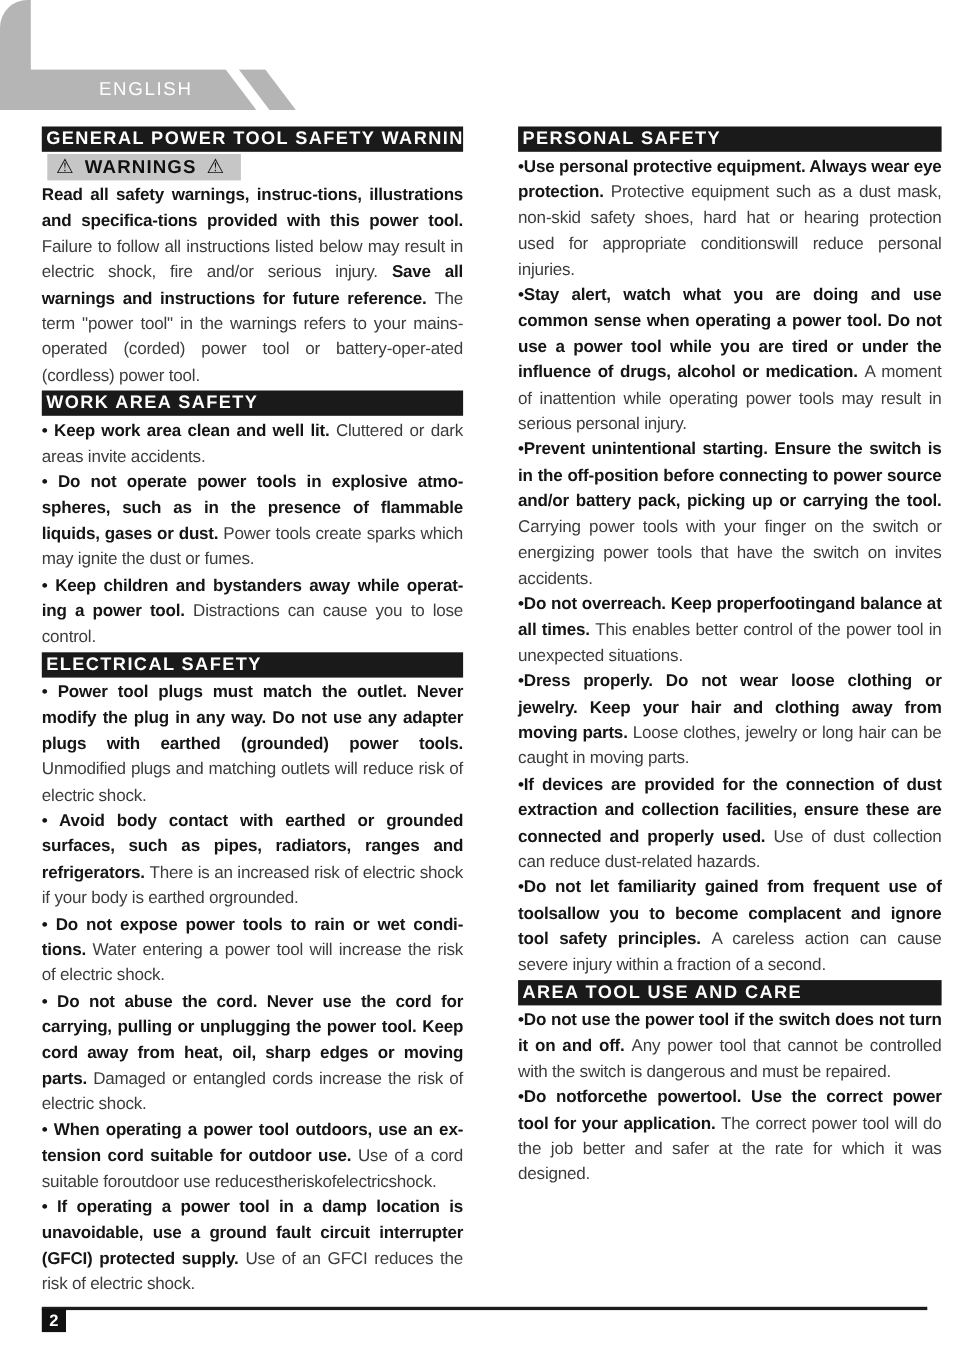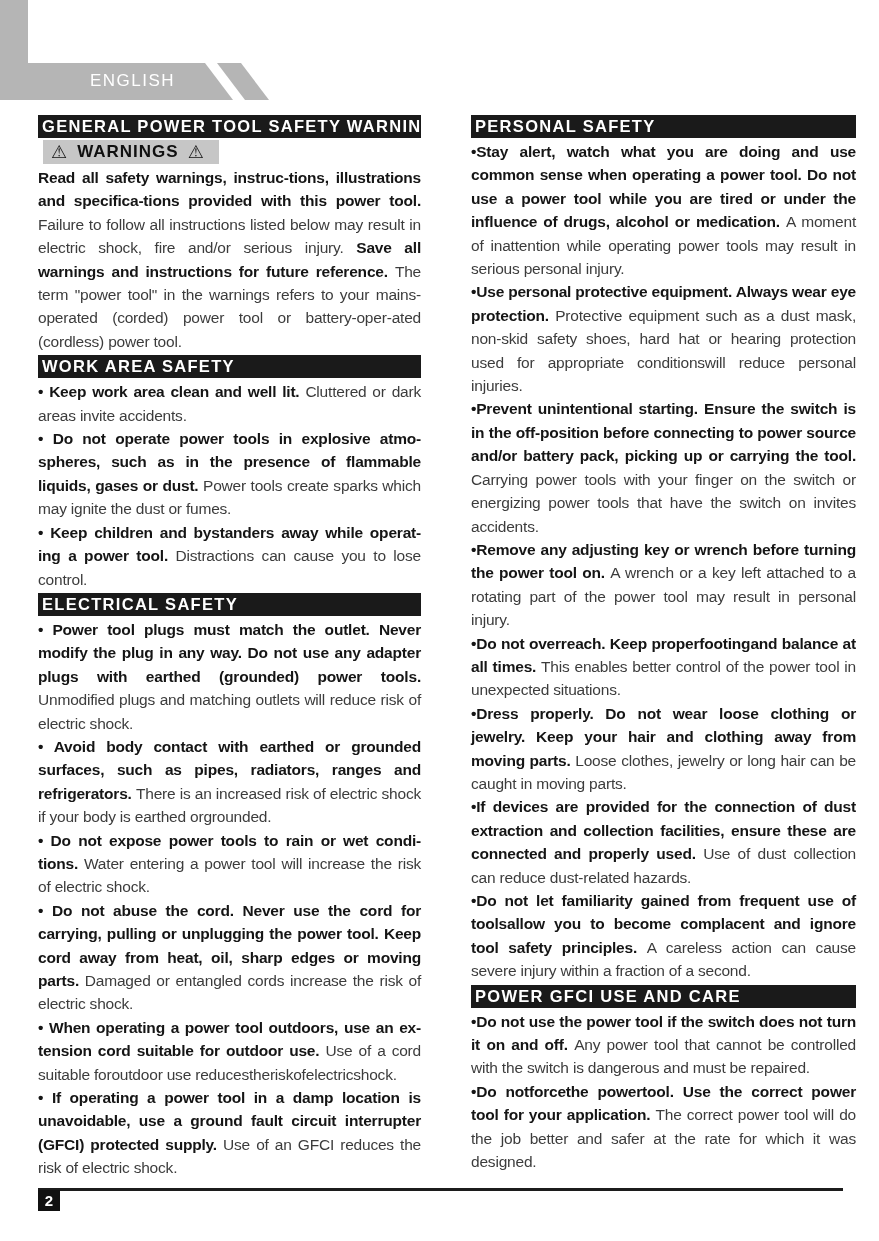--- a/index.html
+++ b/index.html
@@ -1,18 +1,18 @@
 <!DOCTYPE html>
 <html><head>
 <meta charset="utf-8">
 <style>
   html,body{margin:0;padding:0;}
   .page{
     position:relative; width:879px; height:1241px; background:#ffffff;
-    font-family:"Liberation Sans", sans-serif; overflow:hidden;
+    font-family:"Liberation Sans", sans-serif; overflow:hidden;border-radius:25px;
   }
   
   .vbar{position:absolute; left:0; top:0; width:28px; height:100px; background:#b5b5b5;}
   .band{position:absolute; left:0; top:63px; width:240px; height:37px; background:#b5b5b5;
         clip-path:polygon(0 0, 205px 0, 233px 100%, 0 100%);}
   .stripe{position:absolute; left:0; top:63px; width:280px; height:37px; background:#b5b5b5;
         clip-path:polygon(217px 0, 241px 0, 269px 100%, 245px 100%);}
   .lang{position:absolute; left:90px; top:71px; color:#ffffff; font-size:17px; letter-spacing:1.5px;}
   
   .col{position:absolute; top:115px;}
@@ -52,28 +52,27 @@
   <div class="stripe"></div>
   <div class="lang">ENGLISH</div>
 
   <div class="col col-left"><div class="bar">GENERAL POWER TOOL SAFETY WARNINGS</div><div class="warning">
         <span class="tri">⚠</span>
         <span>WARNINGS</span>
         <span class="tri">⚠</span>
       </div><p class="para"><b>Read all safety warnings, instruc-tions, illustrations and specifica-tions provided with this power tool. </b><span>Failure to follow all instructions listed below may result in electric shock, fire and/or serious injury. </span><b>Save all warnings and instructions for future reference. </b><span>The term "power tool" in the warnings refers to your mains-operated (corded) power tool or battery-oper-ated (cordless) power tool.</span></p><div class="bar">WORK AREA SAFETY</div><p class="para"><b>• Keep work area clean and well lit. </b><span>Cluttered or dark areas invite accidents.</span></p><p class="para"><b>• Do not operate power tools in explosive atmo-spheres, such as in the presence of flammable liquids, gases or dust. </b><span>Power tools create sparks which may ignite the dust or fumes.</span></p><p class="para"><b>• Keep children and bystanders away while operat-ing a power tool. </b><span>Distractions can cause you to lose control.</span></p><div class="bar">ELECTRICAL SAFETY</div><p class="para"><b>• Power tool plugs must match the outlet. Never modify the plug in any way. Do not use any adapter plugs with earthed (grounded) power tools. </b><span>Unmodified plugs and matching outlets will reduce risk of electric shock.</span></p><p class="para"><b>• Avoid body contact with earthed or grounded surfaces, such as pipes, radiators, ranges and refrigerators. </b><span>There is an increased risk of electric shock if your body is earthed orgrounded.</span></p><p class="para"><b>• Do not expose power tools to rain or wet condi-tions. </b><span>Water entering a power tool will increase the risk of electric shock.</span></p><p class="para"><b>• Do not abuse the cord. Never use the cord for carrying, pulling or unplugging the power tool. Keep cord away from heat, oil, sharp edges or moving parts. </b><span>Damaged or entangled cords increase the risk of electric shock.</span></p><p class="para"><b>• When operating a power tool outdoors, use an ex-tension cord suitable for outdoor use. </b><span>Use of a cord suitable foroutdoor use reducestheriskofelectricshock.</span></p><p class="para"><b>• If operating a power tool in a damp location is unavoidable, use a ground fault circuit interrupter (GFCI) protected supply. </b><span>Use of an GFCI reduces the risk of electric shock.</span></p></div>
   <div class="col col-right">
       <div class="bar">PERSONAL SAFETY</div>
+      <p class="para"><b>•Use personal protective equipment. Always wear eye protection. </b><span>Protective equipment such as a dust mask, non-skid safety shoes, hard hat or hearing protection used for appropriate conditionswill reduce personal injuries.</span></p>
       <p class="para"><b>•Stay alert, watch what you are doing and use common sense when operating a power tool. Do not use a power tool while you are tired or under the influence of drugs, alcohol or medication. </b><span>A moment of inattention while operating power tools may result in serious personal injury.</span></p>
-      <p class="para"><b>•Use personal protective equipment. Always wear eye protection. </b><span>Protective equipment such as a dust mask, non-skid safety shoes, hard hat or hearing protection used for appropriate conditionswill reduce personal injuries.</span></p>
       <p class="para"><b>•Prevent unintentional starting. Ensure the switch is in the off-position before connecting to power source and/or battery pack, picking up or carrying the tool. </b><span>Carrying power tools with your finger on the switch or energizing power tools that have the switch on invites accidents.</span></p>
-      <p class="para"><b>•Remove any adjusting key or wrench before turning the power tool on. </b><span>A wrench or a key left attached to a rotating part of the power tool may result in personal injury.</span></p>
       <p class="para"><b>•Do not overreach. Keep properfootingand balance at all times. </b><span>This enables better control of the power tool in unexpected situations.</span></p>
       <p class="para"><b>•Dress properly. Do not wear loose clothing or jewelry. Keep your hair and clothing away from moving parts. </b><span>Loose clothes, jewelry or long hair can be caught in moving parts.</span></p>
       <p class="para"><b>•If devices are provided for the connection of dust extraction and collection facilities, ensure these are connected and properly used. </b><span>Use of dust collection can reduce dust-related hazards.</span></p>
       <p class="para"><b>•Do not let familiarity gained from frequent use of toolsallow you to become complacent and ignore tool safety principles. </b><span>A careless action can cause severe injury within a fraction of a second.</span></p>
-      <div class="bar">POWER GFCI USE AND CARE</div>
+      <div class="bar">AREA TOOL USE AND CARE</div>
       <p class="para"><b>•Do not use the power tool if the switch does not turn it on and off. </b><span>Any power tool that cannot be controlled with the switch is dangerous and must be repaired.</span></p>
       <p class="para"><b>•Do notforcethe powertool. Use the correct power tool for your application. </b><span>The correct power tool will do the job better and safer at the rate for which it was designed.</span></p>
     </div>
 
   <div class="rule"></div>
   <div class="pagenum">2</div>
 </div>
 
 </body></html>

